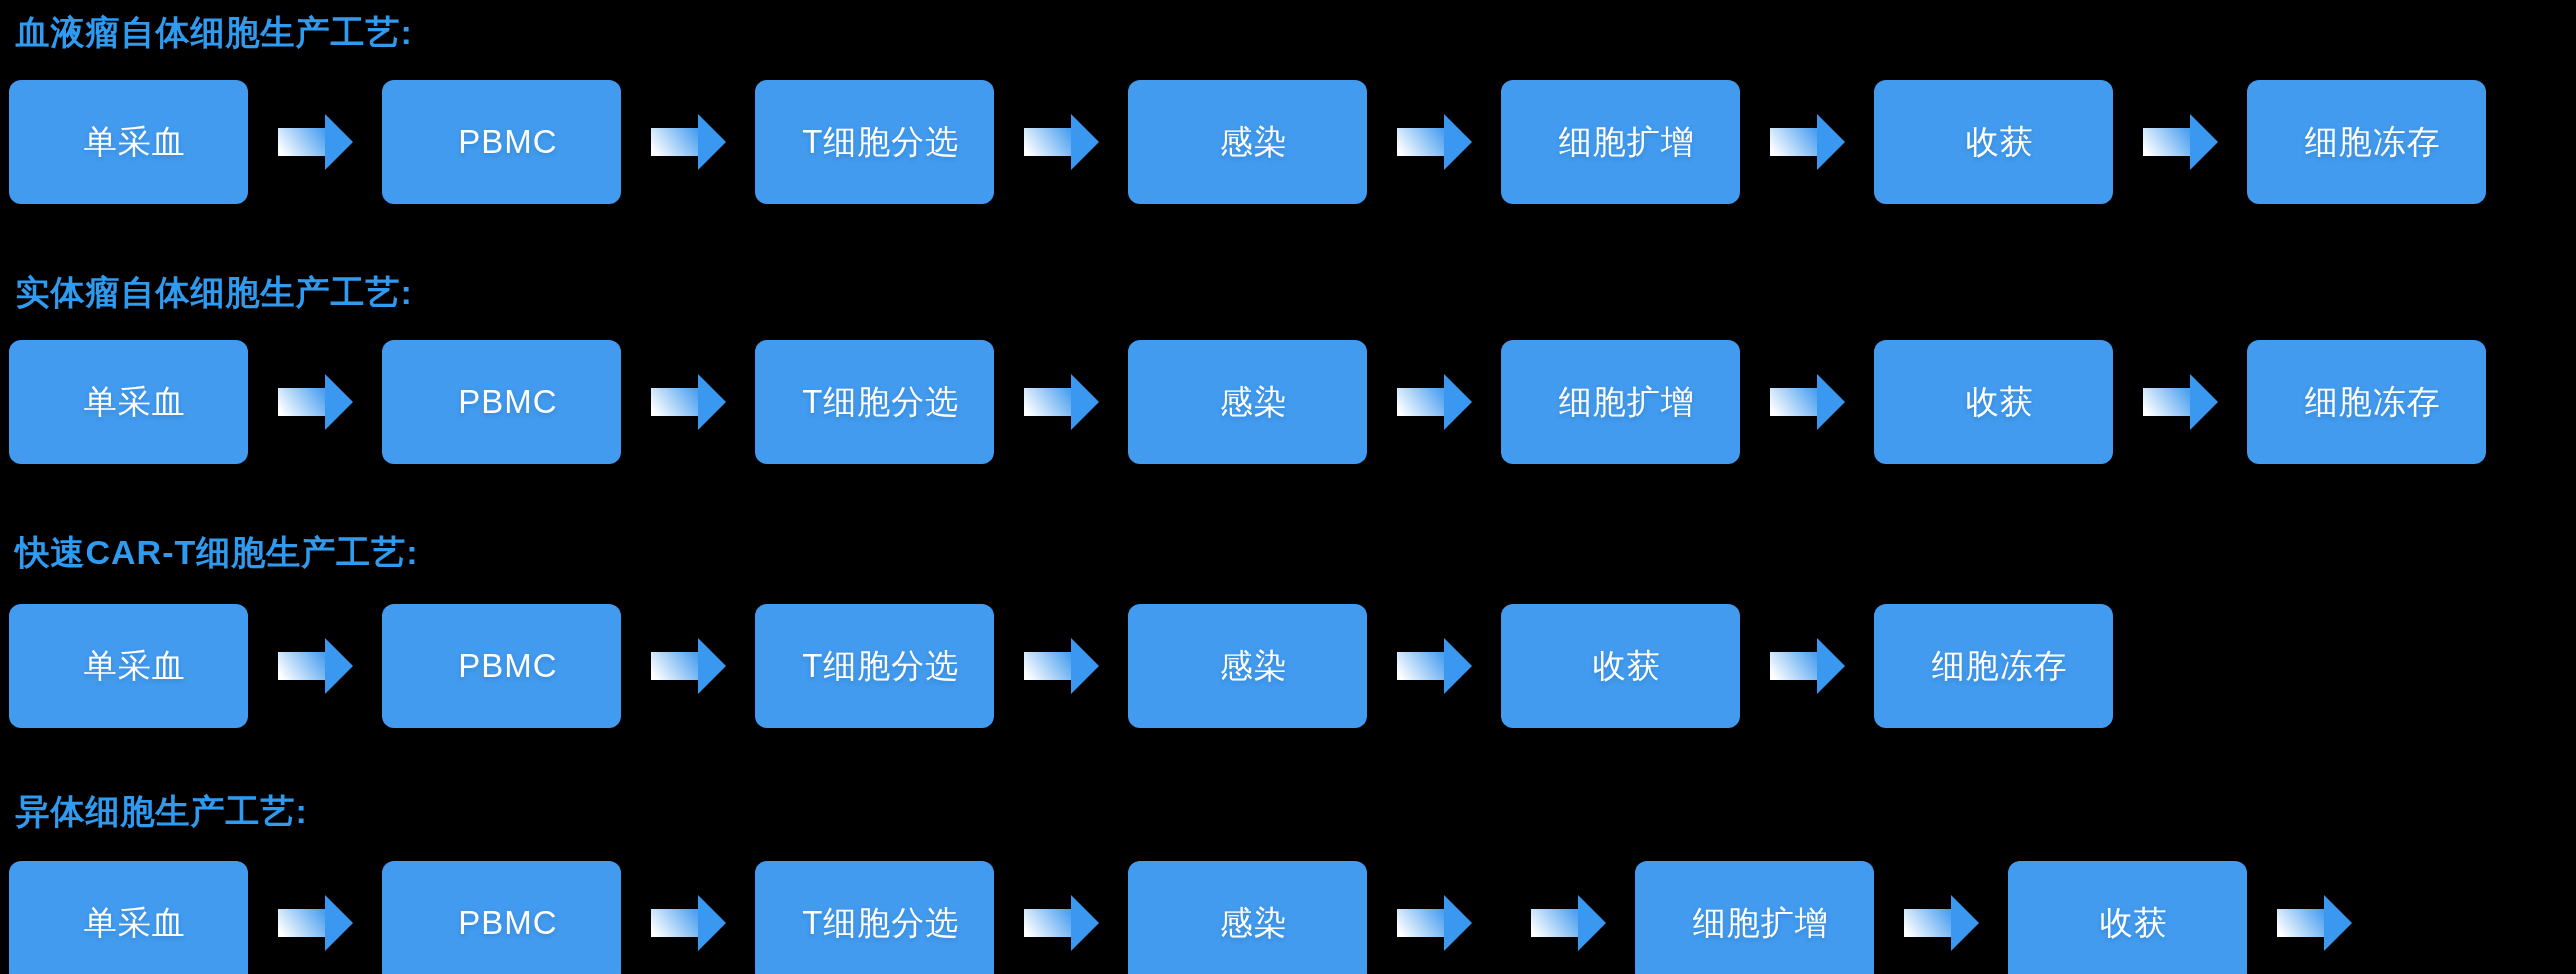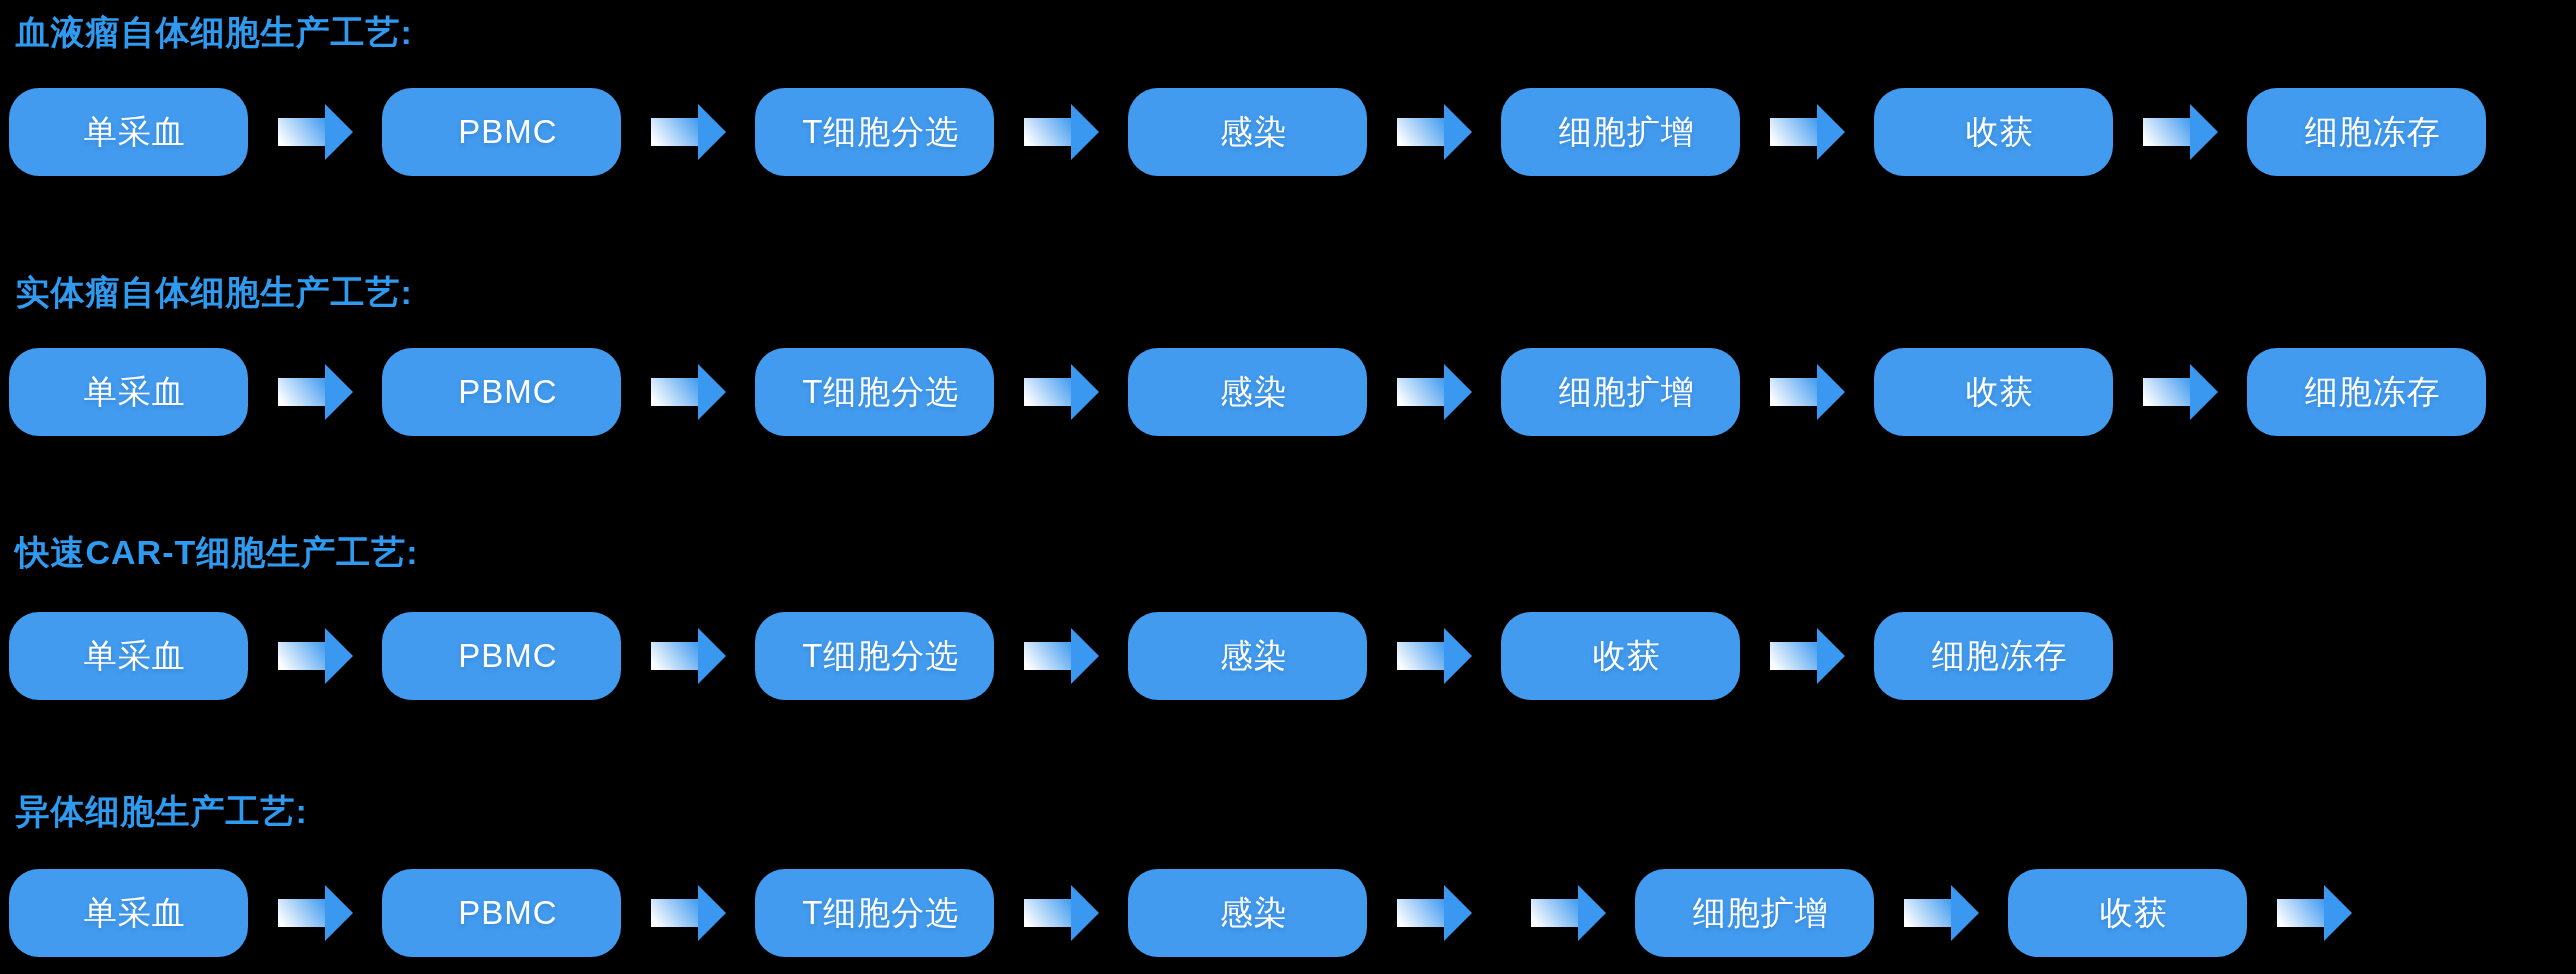--- a/index.html
+++ b/index.html
@@ -26,22 +26,22 @@
     margin:0 0 0 15.5px;height:41px;line-height:41px;
     font-size:34px;font-weight:bold;color:var(--title-blue);
     letter-spacing:1px;white-space:nowrap;
   }
   #row-1 .steps{margin-top:27px;}
   #row-2 .steps{margin-top:27px;}
   #row-3 .steps{margin-top:31px;}
   #row-4 .steps{margin-top:29px;}
   .steps{display:flex;align-items:center;margin-left:9.3px;}
   .step-box{
-    flex:0 0 239px;width:239px;height:88px;box-sizing:border-box;
-    border-radius:30px;background:var(--accent-blue);
+    flex:0 0 239px;width:239px;height:124px;box-sizing:border-box;
+    border-radius:12px;background:var(--accent-blue);
     color:var(--box-text);display:flex;align-items:center;justify-content:center;
     font-size:33px;letter-spacing:1px;white-space:nowrap;
     text-shadow:0 2.1px 4.1px rgba(20,70,140,0.25);
     padding-left:12px;
   }
   .arrow{flex:0 0 134px;width:134px;height:104px;display:flex;align-items:center;}
   .arrow-tail{
     margin-left:30px;width:47px;height:28px;
     background:linear-gradient(55deg,var(--arrow-tail-from) 8%,var(--arrow-tail-to) 95%);
   }

